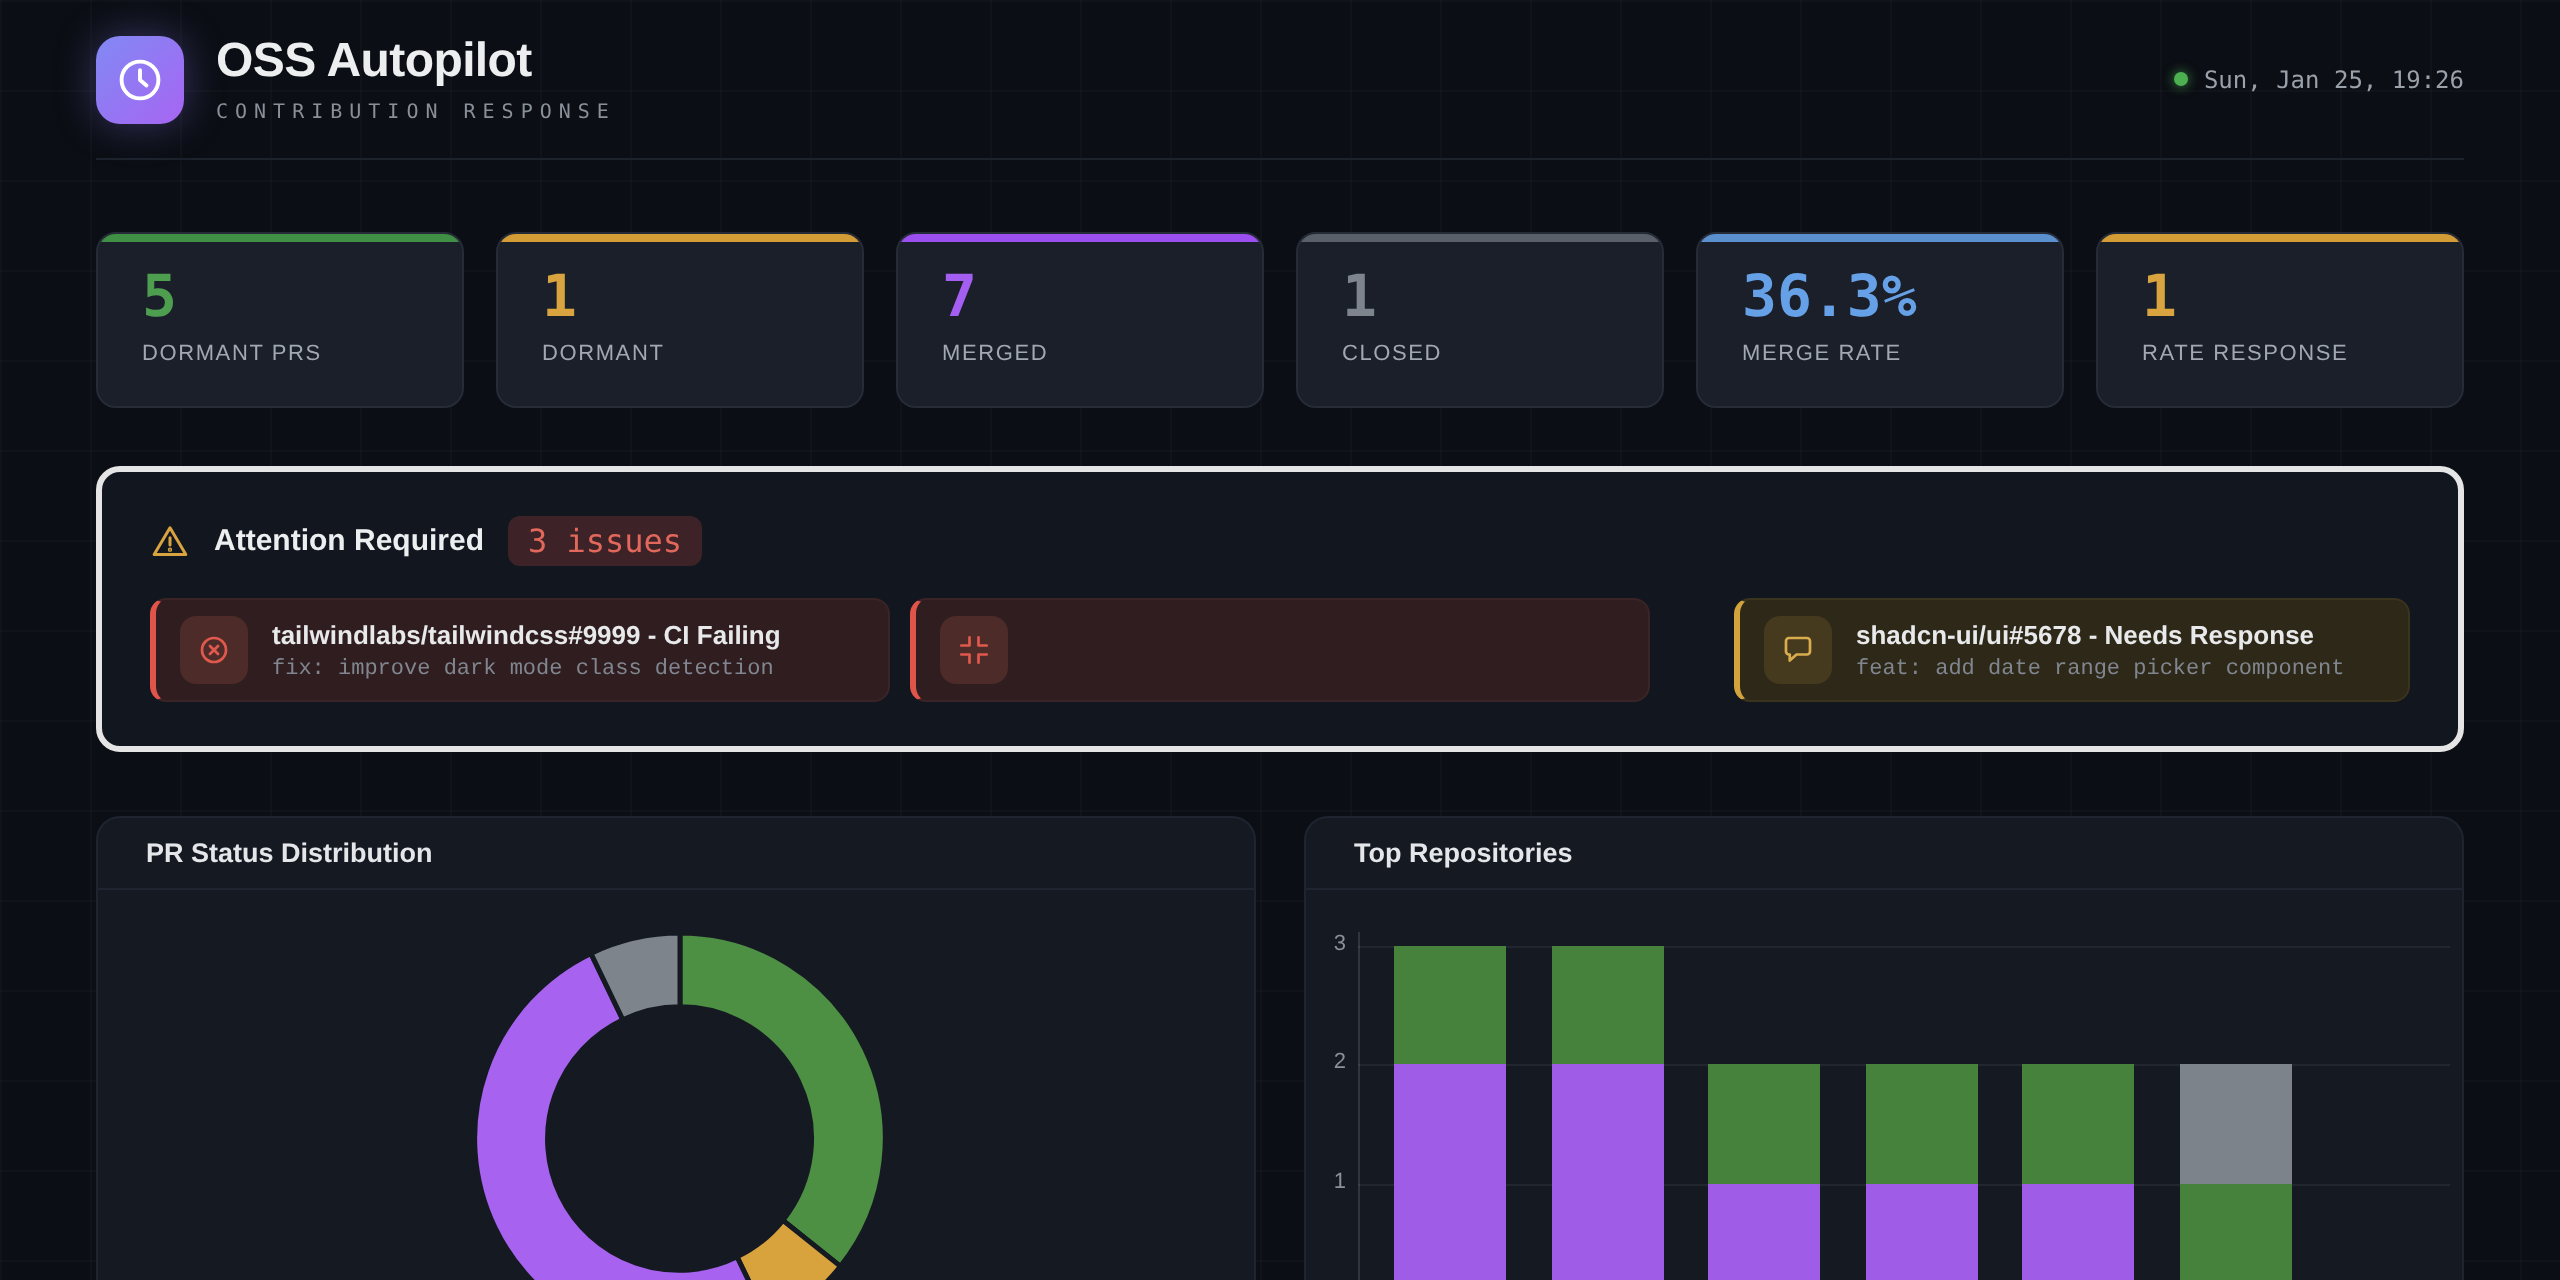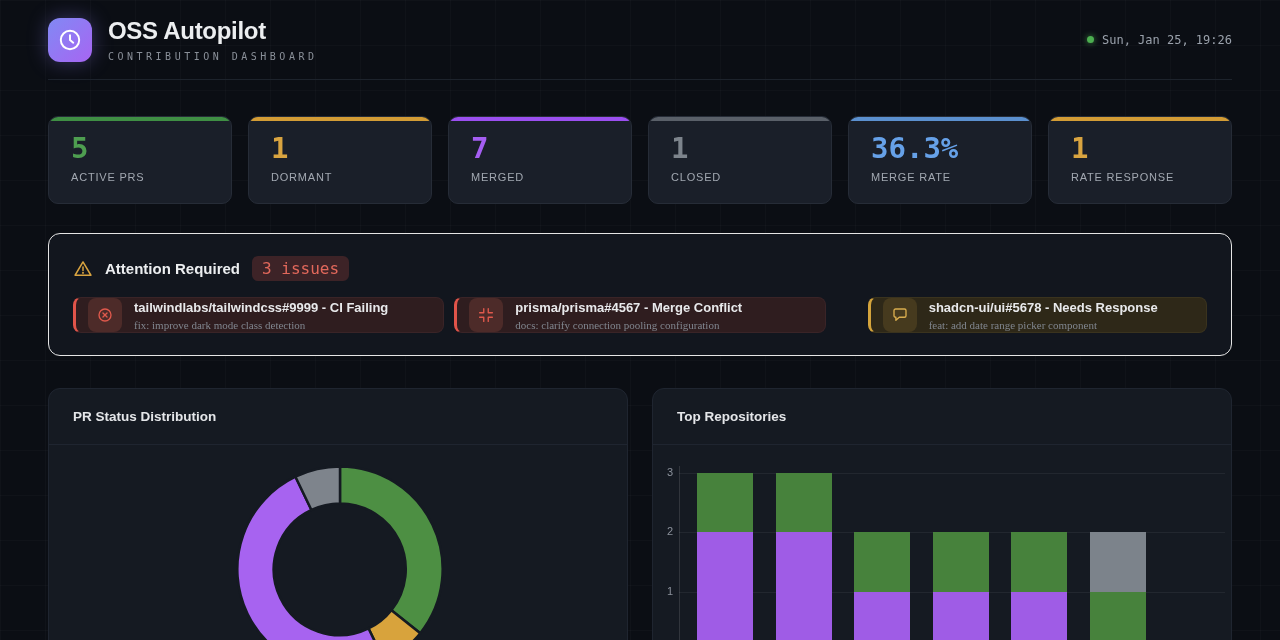--- a/index.html
+++ b/index.html
@@ -34,44 +34,44 @@
 
   
   .stats { margin-top:36px; display:grid; grid-template-columns:repeat(6,1fr); gap:16px; }
   .stat-card { position:relative; height:88px; background:#1a1f29; border:1px solid #262c37;
                border-radius:10px; padding:14px 0 0 22px; overflow:hidden; }
   .stat-accent { position:absolute; top:0; left:0; right:0; height:4px; background:var(--ac,#444); }
   .stat-value { font-family:"DejaVu Sans Mono", monospace; font-weight:bold; font-size:29px; line-height:34px; }
   .stat-label { margin-top:6px; font-size:11px; letter-spacing:0.8px; color:#a2a8b1; }
 
   
-  .attention { margin-top:29px; background:#12161e; border:1px solid #e5e5e5; border-radius:12px;
+  .attention { margin-top:29px; background:#12161e; border:3px solid #e5e5e5; border-radius:12px;
                padding:22px 24px; }
   .att-head { display:flex; align-items:center; gap:12px; }
   .att-head svg { width:20px; height:20px; }
   .att-title { font-size:15px; font-weight:bold; color:#eceef0; }
   .att-badge { font-family:"DejaVu Sans Mono", monospace; font-size:16px; color:#e2685b;
                background:#3d2327; border-radius:6px; padding:3px 10px; }
   .att-items { margin-top:16px; display:grid; grid-template-columns:repeat(3,1fr); gap:10px; }
-  .alert-card { height:36px; border-radius:8px; display:flex; align-items:center; gap:12px;
+  .alert-card { height:52px; border-radius:8px; display:flex; align-items:center; gap:12px;
                 padding:0 12px; border:1px solid transparent; border-left-width:3px; cursor:pointer; }
   .alert-card.v-red { background:#2f1d1f; border-color:#3a2427; border-left-color:#e0544a; }
   .alert-card.v-yellow { background:#2e2818; border-color:#3a331e; border-left-color:#d4a43c;margin-left:32px; }
   .alert-icon { flex:0 0 34px; width:34px; height:34px; border-radius:8px;
                 display:flex; align-items:center; justify-content:center; }
   .v-red .alert-icon { background:#4d2b29; }
   .v-yellow .alert-icon { background:#463a1e; }
   .alert-icon svg { width:18px; height:18px; }
   .alert-title { font-size:13px; font-weight:bold; color:#e8e9eb; line-height:16px; }
-  .alert-sub { font-family:Liberation Serif, serif; font-size:11px; color:#80868f; margin-top:3px; }
+  .alert-sub { font-family:Liberation Mono, monospace; font-size:11px; color:#80868f; margin-top:3px; }
 
   
   .charts { margin-top:32px; display:grid; grid-template-columns:1fr 1fr; gap:24px; height:400px; }
   .panel { background:#151a22; border:1px solid #1f2530; border-radius:12px; overflow:hidden; }
-  .panel-header { height:56px; display:flex; align-items:center; padding:0 24px;
+  .panel-header { height:36px; display:flex; align-items:center; padding:0 24px;
                   border-bottom:1px solid #1f2530; }
   .panel-title { font-size:13.5px; font-weight:bold; color:#e4e6e9; }
   .panel-body { position:relative; height:352px; overflow:hidden; }
   .gridline { position:absolute; height:1px; background:rgba(255,255,255,0.06); }
   .axisline { position:absolute; width:1px; background:rgba(255,255,255,0.12); }
   .tick { position:absolute; width:20px; text-align:right; font-size:11px; color:#8b919b; }
   .bar-seg { position:absolute; }
 </style>
 </head>
 <body>
@@ -79,34 +79,34 @@
 <header class="header">
   <div class="brand">
     <div class="logo">
       <svg viewBox="0 0 24 24" fill="none" stroke="#ffffff" stroke-width="1.8" stroke-linecap="round" stroke-linejoin="round">
         <circle cx="12" cy="12" r="8.5"></circle>
           <polyline points="12 7.5 12 12 15 14.5"></polyline>
       </svg>
     </div>
     <div>
       <div class="app-title">OSS Autopilot</div>
-      <div class="app-sub">CONTRIBUTION DASHBOARD</div>
+      <div class="app-sub">CONTRIBUTION RESPONSE</div>
     </div>
   </div>
   <div class="datetime">
     <span class="dot" style="background: rgb(76, 175, 80);"></span>
     <span>Sun, Jan 25, 19:26</span>
   </div>
 </header>
 
 <section class="stats">
   <div class="stat-card" style="--ac: #3f8f44;">
     <div class="stat-accent"></div>
     <div class="stat-value" style="color: rgb(78, 158, 80);">5</div>
-    <div class="stat-label">ACTIVE PRS</div>
+    <div class="stat-label">DORMANT PRS</div>
   </div>
   <div class="stat-card" style="--ac: #d39c35;">
     <div class="stat-accent"></div>
     <div class="stat-value" style="color: rgb(217, 164, 64);">1</div>
     <div class="stat-label">DORMANT</div>
   </div>
   <div class="stat-card" style="--ac: #9b4ff0;">
     <div class="stat-accent"></div>
     <div class="stat-value" style="color: rgb(165, 94, 242);">7</div>
     <div class="stat-label">MERGED</div>
@@ -153,24 +153,20 @@
       </div>
     </div>
     <div class="alert-card v-red">
       <div class="alert-icon">
         <svg viewBox="0 0 24 24" fill="none" stroke="#e0594c" stroke-width="1.8" stroke-linecap="round" stroke-linejoin="round">
           <path d="M9 3.5 L9 9 L3.5 9"></path>
             <path d="M15 3.5 L15 9 L20.5 9"></path>
             <path d="M9 20.5 L9 15 L3.5 15"></path>
             <path d="M15 20.5 L15 15 L20.5 15"></path>
         </svg>
-      </div>
-      <div>
-        <div class="alert-title">prisma/prisma#4567 - Merge Conflict</div>
-        <div class="alert-sub">docs: clarify connection pooling configuration</div>
       </div>
     </div>
     <div class="alert-card v-yellow">
       <div class="alert-icon">
         <svg viewBox="0 0 24 24" fill="none" stroke="#d9ad4e" stroke-width="1.8" stroke-linecap="round" stroke-linejoin="round">
           <path d="M4 6 a2 2 0 0 1 2 -2 h12 a2 2 0 0 1 2 2 v7 a2 2 0 0 1 -2 2 h-7 l-4.5 4 v-4 H6 a2 2 0 0 1 -2 -2 z"></path>
         </svg>
       </div>
       <div>
         <div class="alert-title">shadcn-ui/ui#5678 - Needs Response</div>

